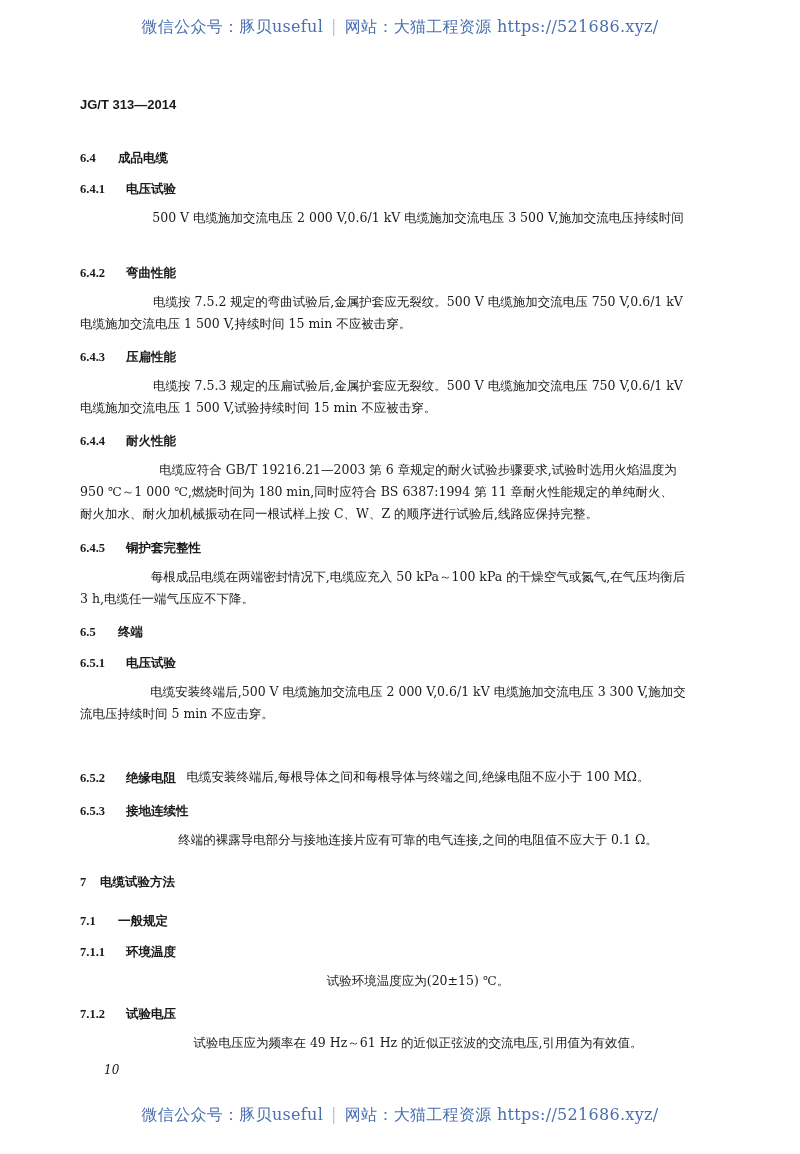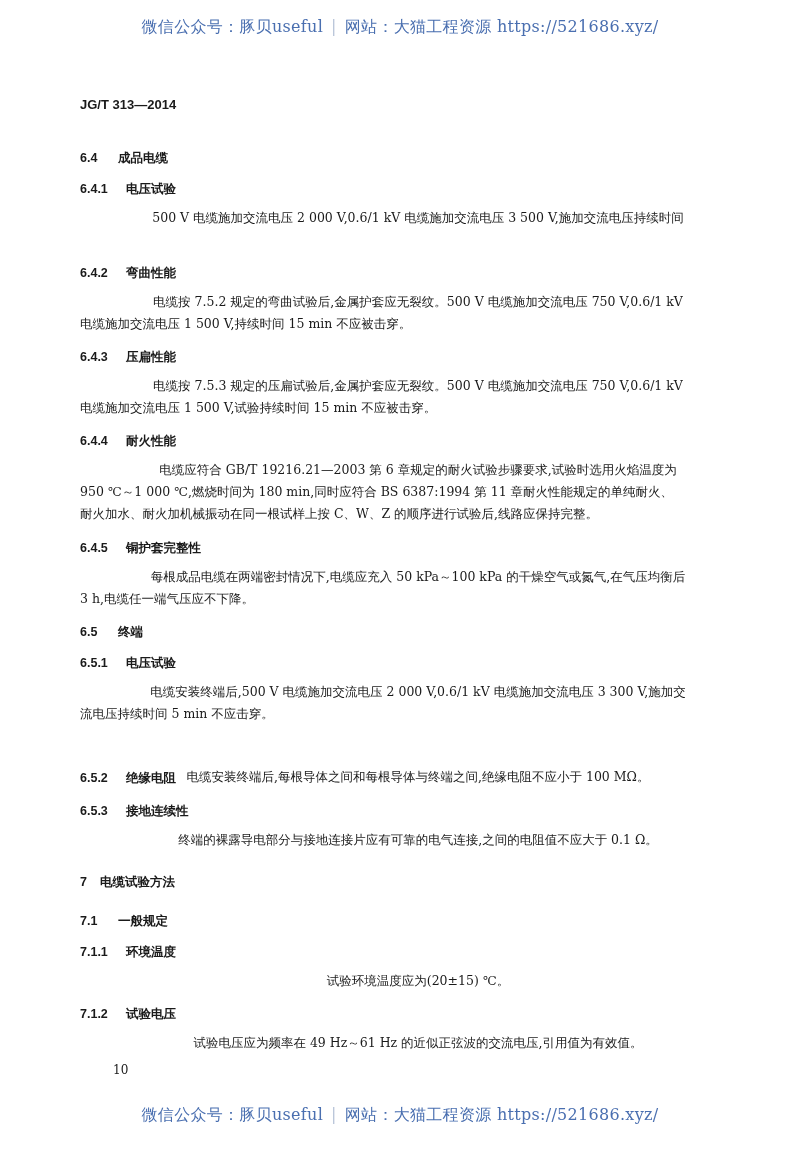--- a/index.html
+++ b/index.html
@@ -5,30 +5,30 @@
   html, body { margin:0; padding:0; background:#ffffff; }
   body { width:800px; height:1154px; position:relative; overflow:hidden;
          font-family:"DejaVu Serif","Liberation Serif",serif; color:#1a1a1a; }
   .watermark { position:absolute; left:0; width:800px; text-align:center;
                font-size:16px; color:#4a6fb0; letter-spacing:0.3px; }
   .watermark .sep { color:#b8c4d8; margin:0 8px; }
   .wm-top { top:17px; }
   .wm-bottom { top:1105px; }
   .std { position:absolute; left:80px; top:97px; font-family:"Liberation Sans","DejaVu Sans",sans-serif;
          font-weight:bold; font-size:13px; }
-  .h { position:absolute; left:80px; font-family:Liberation Sans, sans-serif;
+  .h { position:absolute; left:80px; font-family:Liberation Serif, serif;
        font-weight:bold; font-size:12.5px; }
   .h .num { display:inline-block; }
   .h .num.n2 { width:38px; }
   .h .num.n3 { width:46px; }
   .h .num.n1 { width:20px; }
   .p { position:absolute; left:80px; width:640px; font-size:12.5px; line-height:22px; }
   .p .line { display:block; white-space:nowrap; }
   .p .line.first { padding-left:36px;text-align:center; }
-  .pageno { position:absolute; left:113px; top:1063px; font-size:12px; }
+  .pageno { position:absolute; left:104px; top:1063px; font-size:12px;font-style:italic; }
 </style>
 </head>
 <body>
 
 <div class="watermark wm-top">
   <span>微信公众号：豚贝useful</span><span class="sep">|</span><span>网站：大猫工程资源 https://521686.xyz/</span>
 </div>
 
 <div class="std">JG/T 313—2014</div>
 

